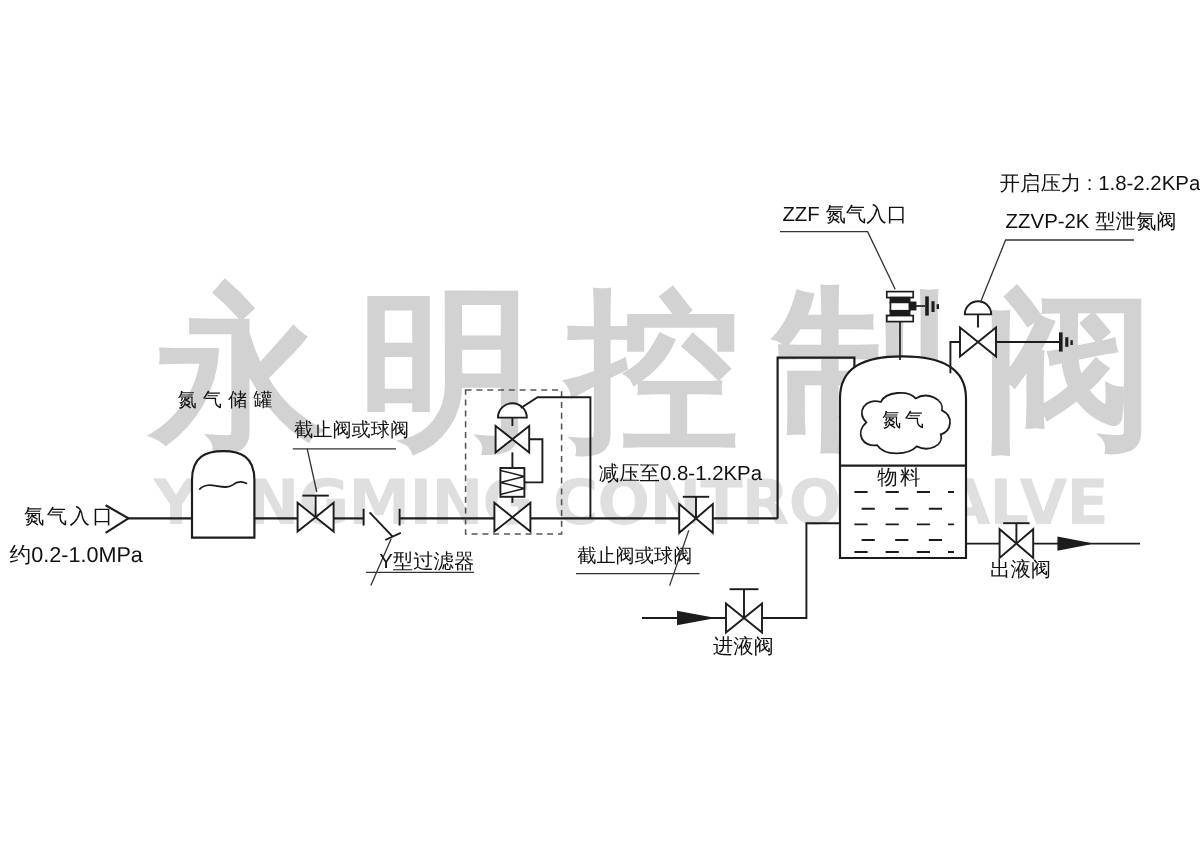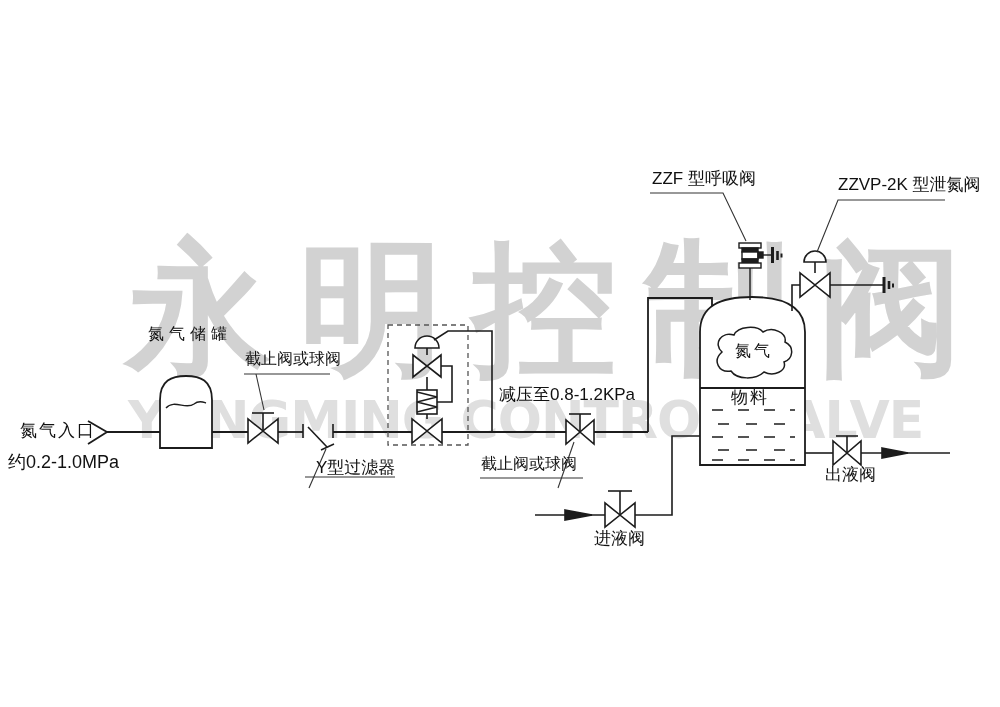--- a/index.html
+++ b/index.html
@@ -185,21 +185,22 @@
         <path d="M256,374 L264,410"></path>
         <path d="M305,477 H395"></path>
         <path d="M309,488 L326,449"></path>
         <path d="M480,478 H583"></path>
         <path d="M558,488 L574,442"></path>
       </g>
     </g>
   </svg>
 
 
-  <div class="lbl breather-valve">ZZF 型呼吸阀</div>
+  <div class="lbl relief-spec">开启压力 : 1.8-2.2KPa</div>
+  <div class="lbl breather-valve">ZZF 氮气入口</div>
   <div class="lbl relief-valve">ZZVP-2K 型泄氮阀</div>
   <div class="lbl reduced-pressure">减压至0.8-1.2KPa</div>
   <div class="lbl n2-tank">氮气储罐</div>
   <div class="lbl stop1">截止阀或球阀</div>
   <div class="lbl y-strainer">Y型过滤器</div>
   <div class="lbl stop2">截止阀或球阀</div>
   <div class="lbl n2-inlet">氮气入口</div>
   <div class="lbl inlet-pressure">约0.2-1.0MPa</div>
   <div class="lbl nitrogen">氮气</div>
   <div class="lbl material">物料</div>

